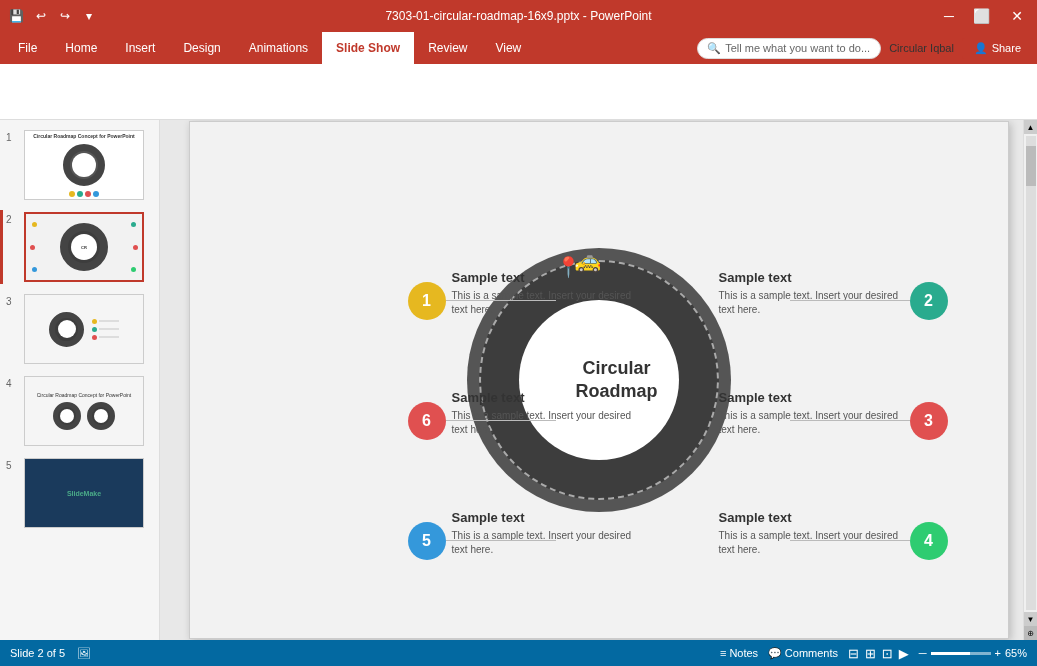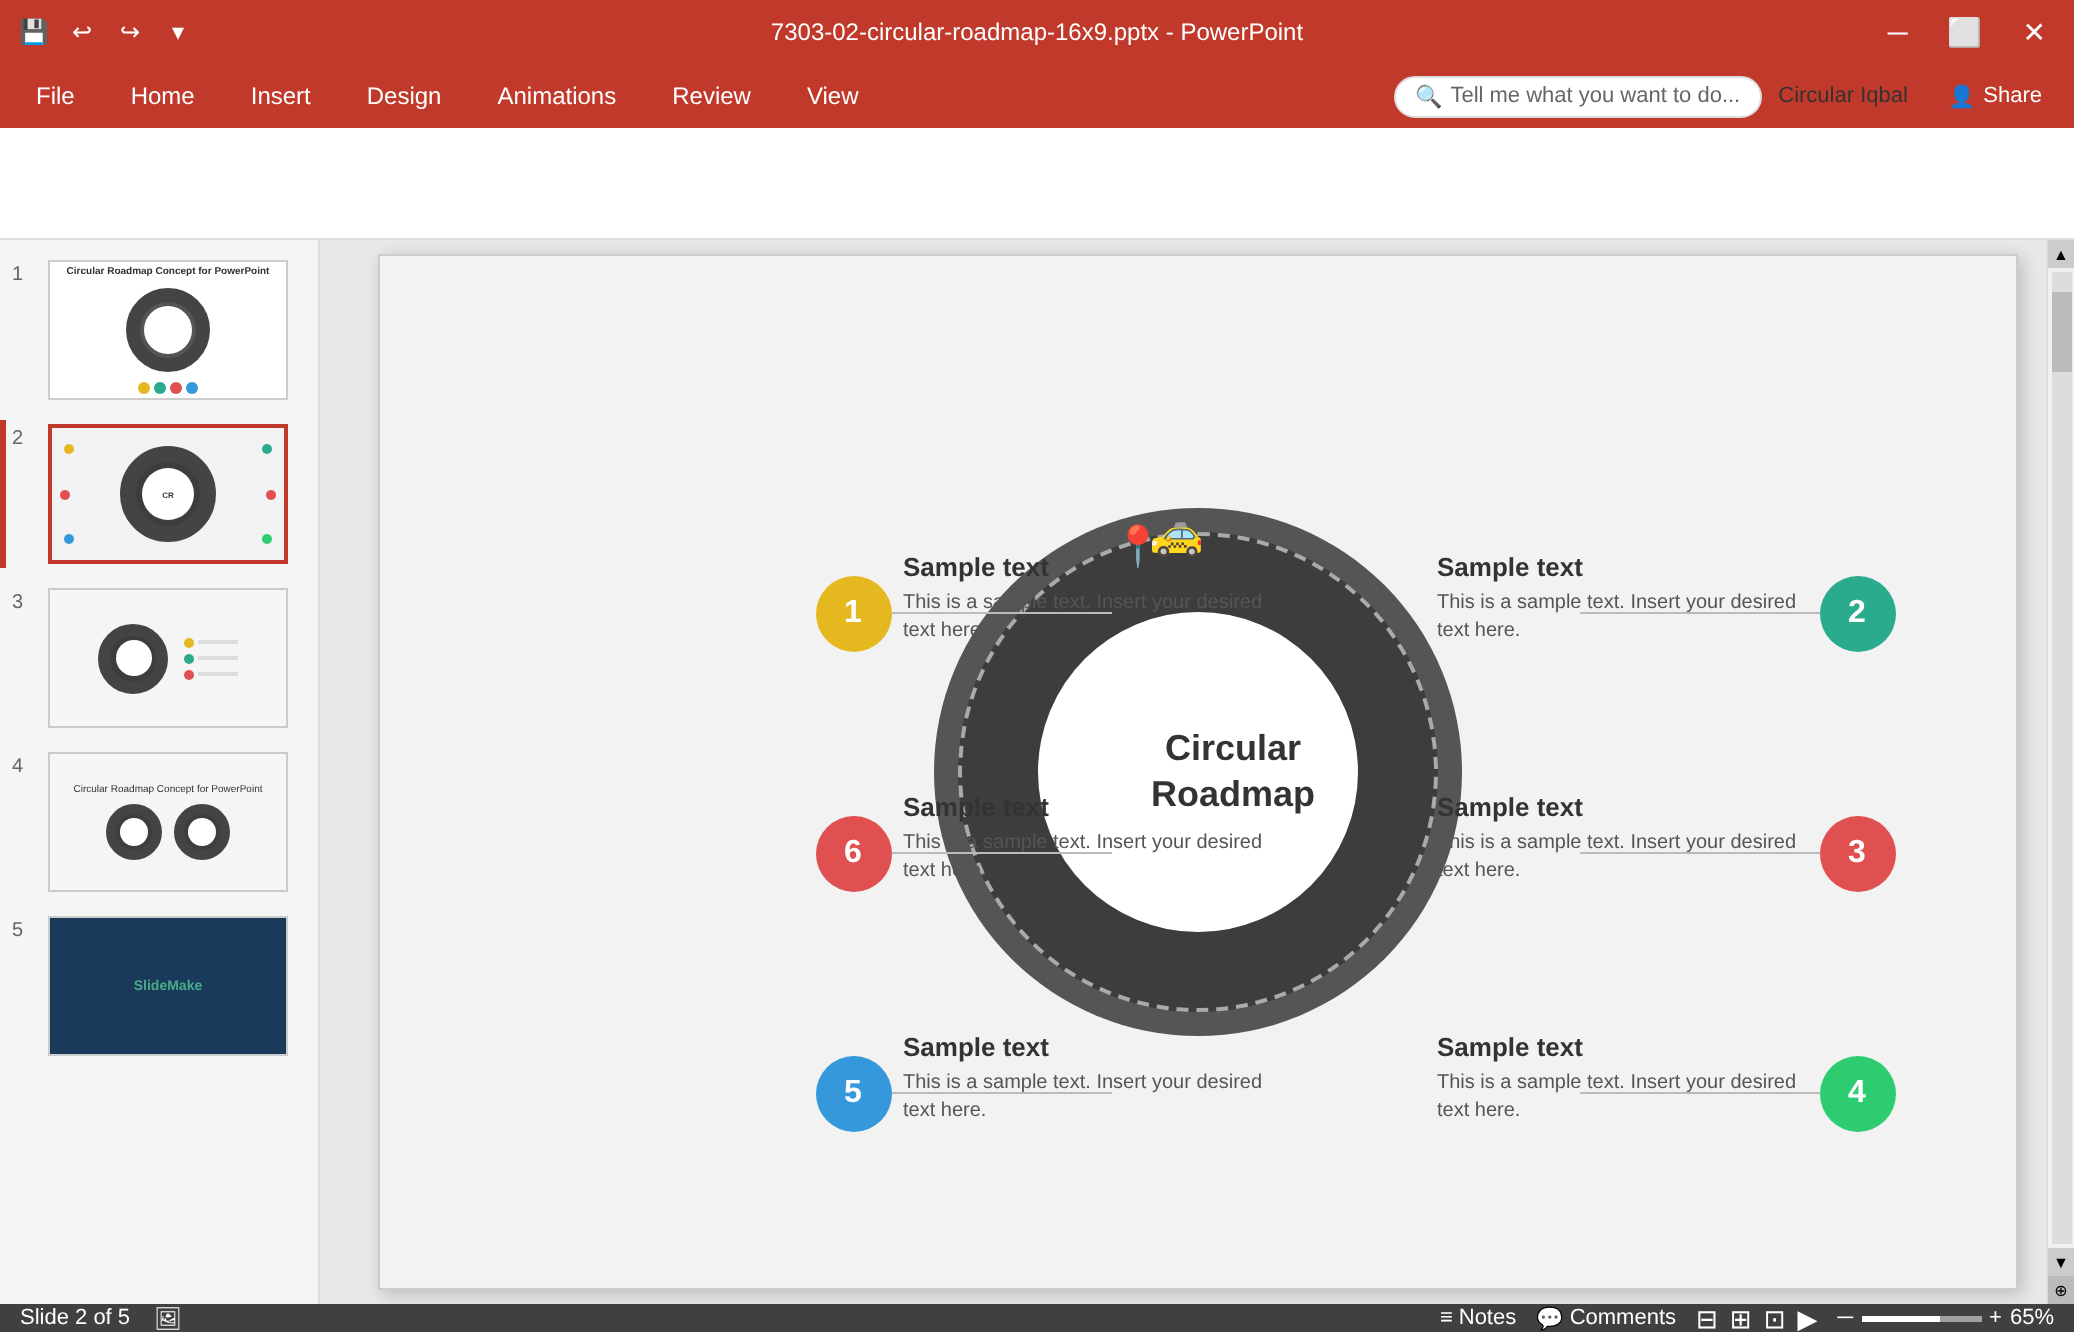--- a/index.html
+++ b/index.html
@@ -266,22 +266,22 @@
 
     
     .connector {
       position: absolute;
       background: #bbb;
       height: 1px;
     }
 
     
     .status-bar {
-      height: 14px;
-      background: #404040;
+      height: 26px;
+      background: #0369a1;
       display: flex;
       align-items: center;
       justify-content: space-between;
       padding: 0 10px;
       color: white;
       font-size: 11px;
     }
     .status-left { display: flex; align-items: center; gap: 12px; }
     .status-right { display: flex; align-items: center; gap: 10px; }
     .zoom-control { display: flex; align-items: center; gap: 4px; }
@@ -302,35 +302,36 @@
 </head>
 <body>
 
 <div class="title-bar">
   <div class="title-bar-left">
     <span class="qa-icon">💾</span>
     <span class="qa-icon">↩</span>
     <span class="qa-icon">↪</span>
     <span class="qa-icon">▾</span>
   </div>
-  <div class="title-bar-center">7303-02-circular-roadmap-16x9.pptx - PowerPoint</div>
+  <div class="title-bar-center">7303-01-circular-roadmap-16x9.pptx - PowerPoint</div>
   <div class="title-bar-right">
     <button class="tb-btn">─</button>
     <button class="tb-btn">⬜</button>
     <button class="tb-btn">✕</button>
   </div>
 </div>
 
 <div class="ribbon">
   <div class="ribbon-tabs">
     <div class="ribbon-tab">File</div>
     <div class="ribbon-tab">Home</div>
     <div class="ribbon-tab">Insert</div>
     <div class="ribbon-tab">Design</div>
     <div class="ribbon-tab">Animations</div>
+    <div class="ribbon-tab active">Slide Show</div>
     <div class="ribbon-tab">Review</div>
     <div class="ribbon-tab">View</div>
     <div class="ribbon-right">
       <div class="tell-me">
         <span>🔍</span>
         <span>Tell me what you want to do...</span>
       </div>
       <span class="user-info">Circular Iqbal</span>
       <button class="share-btn">
         <span>👤</span>

